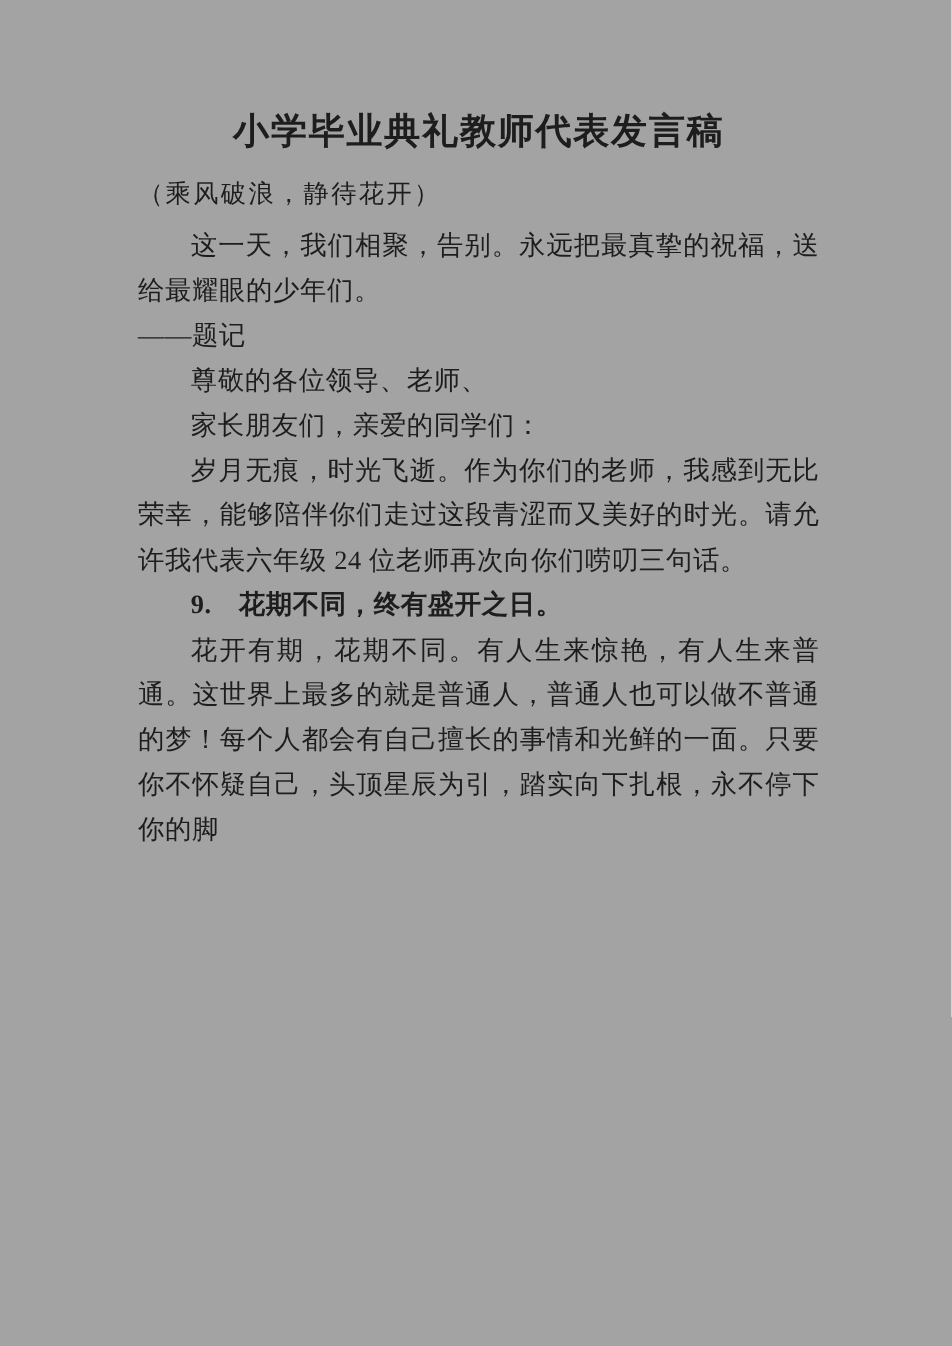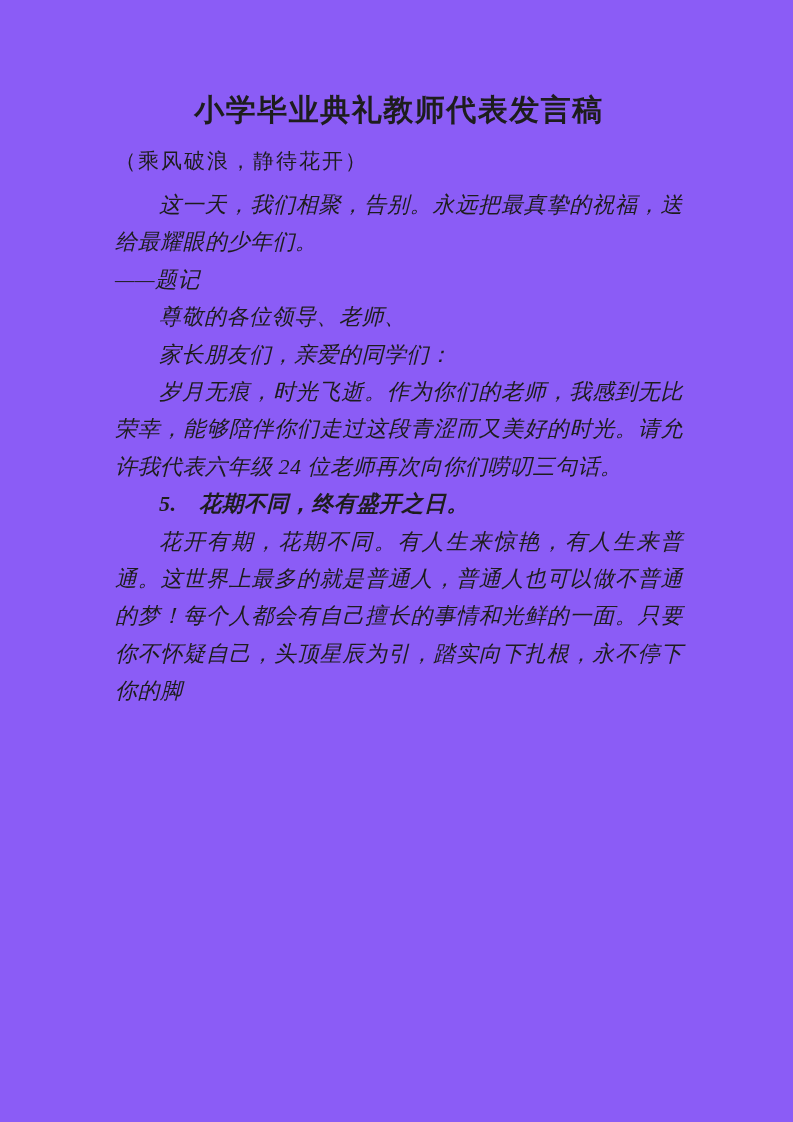--- a/index.html
+++ b/index.html
@@ -5,21 +5,21 @@
   html, body {
     margin: 0;
     padding: 0;
     background: #ffffff;
   }
   .page {
     position: relative;
     width: 793px;
     height: 1122px;
     box-sizing: border-box;
-    background: #8b5cf6;
+    background: #a3a3a3;
     color: #1d1d1d;
     font-family: "Liberation Serif", "DejaVu Serif", serif;
     padding: 88px 110px 0 115px;
     overflow: hidden;
   }
   .doc-title {
     margin: 0;
     text-align: center;
     font-size: 30px;
     font-weight: 700;
@@ -35,21 +35,20 @@
     line-height: 30px;
   }
   .para {
     margin: 0;
     font-size: 22px;
     line-height: 37.4px;
     letter-spacing: 0.5px;
     text-align: justify;
     text-justify: inter-character;
     white-space: pre-wrap;
-    font-style: italic;
   }
   .indent {
     text-indent: 2em;
   }
   .attribution {
     text-align: left;
     padding-right: 22px;
   }
   .heading {
     font-weight: 700;
@@ -69,16 +68,16 @@
 
   <p class="para indent">尊敬的各位领导、老师、</p>
 
   <p class="para indent">家长朋友们，亲爱的同学们：</p>
 
 
   <p class="para indent">岁月无痕，时光飞逝。作为你们的老师，我感到无比荣幸，能够陪伴你们走过这段青涩而又美好的时光。请允许我代表六年级 24 位老师再次向你们唠叨三句话。</p>
 
 
 
-  <p class="para indent heading">5.　花期不同，终有盛开之日。</p>
+  <p class="para indent heading">9.　花期不同，终有盛开之日。</p>
 
   <p class="para indent">花开有期，花期不同。有人生来惊艳，有人生来普通。这世界上最多的就是普通人，普通人也可以做不普通的梦！每个人都会有自己擅长的事情和光鲜的一面。只要你不怀疑自己，头顶星辰为引，踏实向下扎根，永不停下你的脚</p>
 </div>
 
 </body></html>

